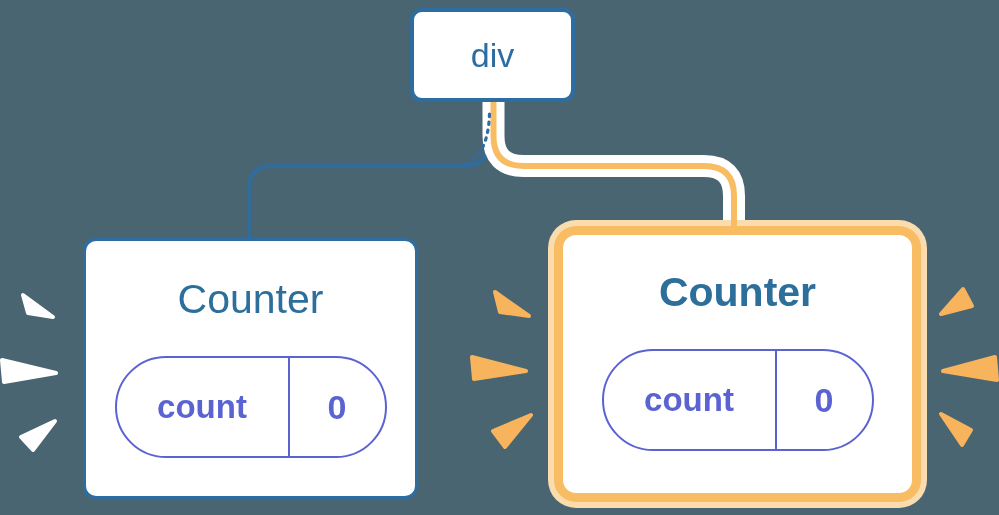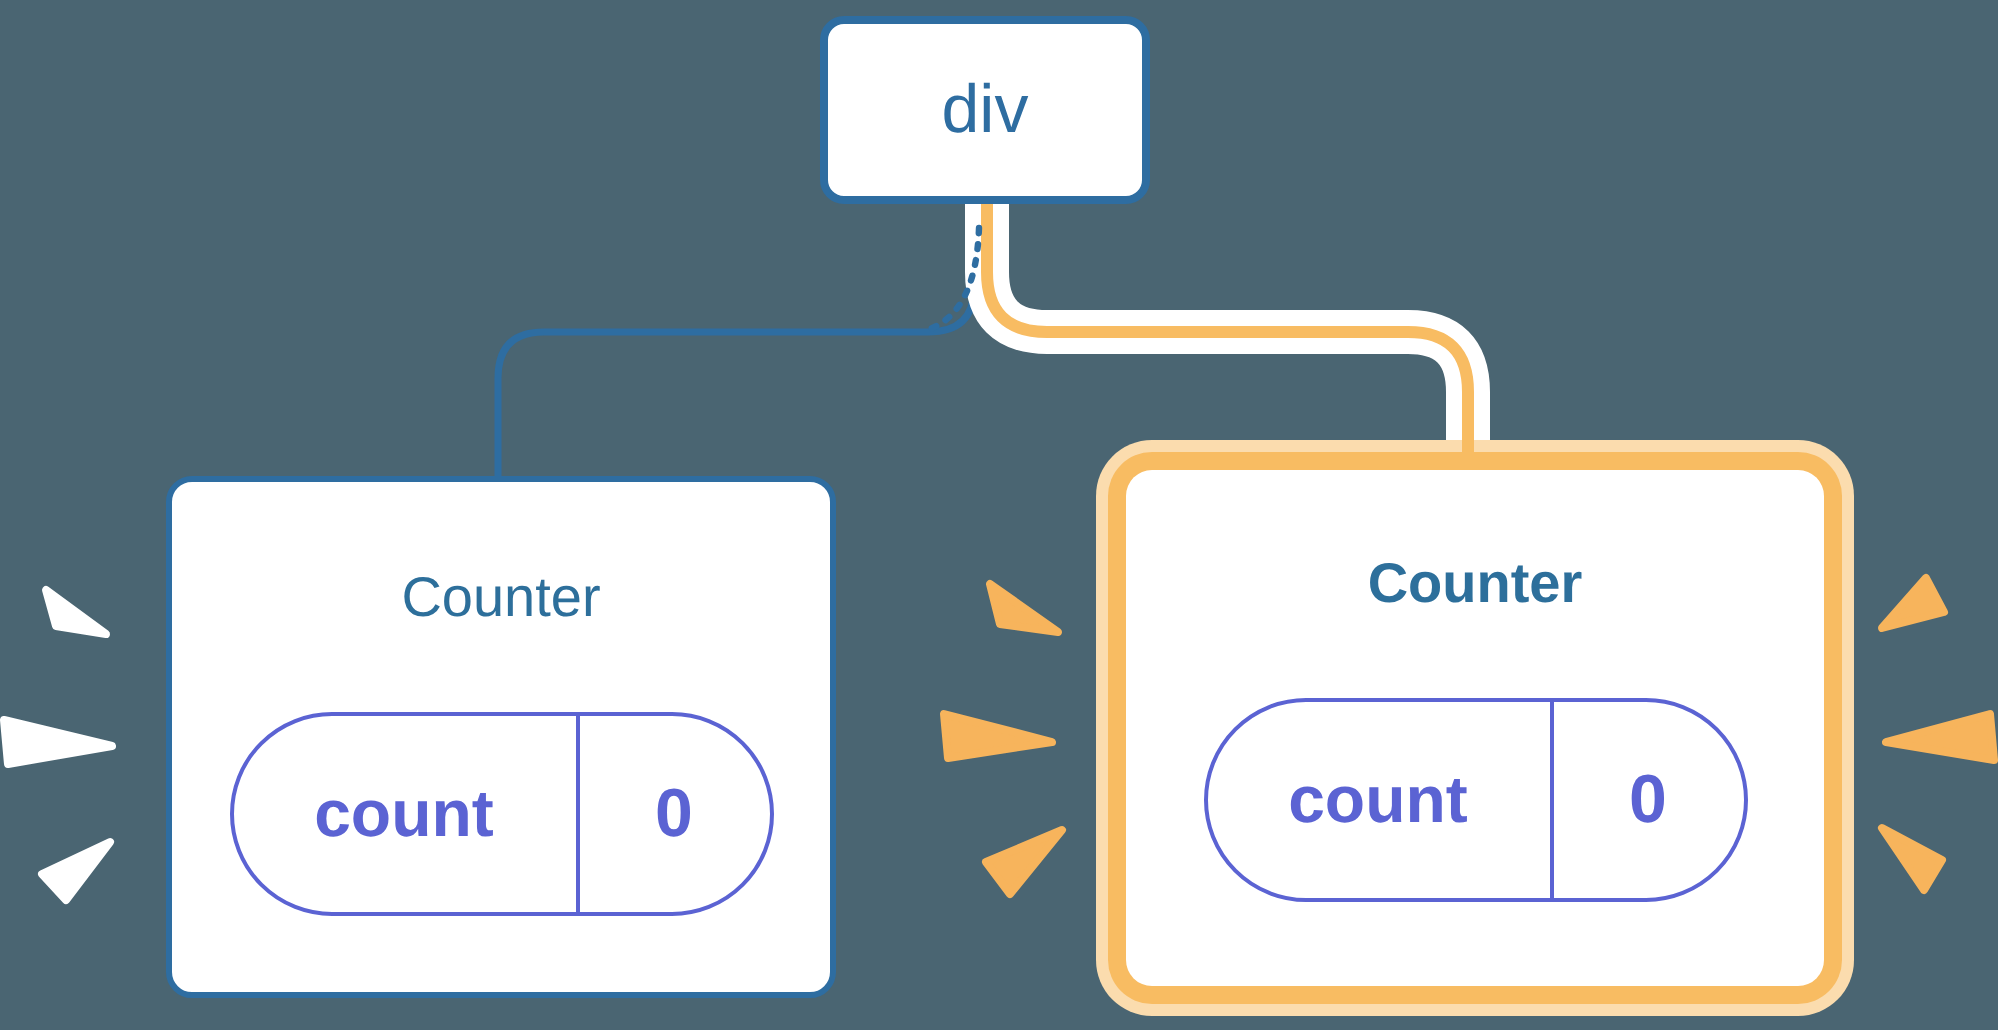--- a/index.html
+++ b/index.html
@@ -36,21 +36,21 @@
     border:3px solid var(--node-blue);border-radius:13px;
     padding-top:38px;
   }
   .card.right{
     left:563px;top:235px;width:349px;height:258px;
     border-radius:13px;
     box-shadow:0 0 0 9px var(--glow-orange), 0 0 0 15px var(--glow-pale);
     padding-top:37px;
   }
   .card-title{
-    font-size:28px;color:var(--title-blue);line-height:40px;
+    font-size:41px;color:var(--title-blue);line-height:40px;
   }
   .card.right .card-title{font-weight:700;}
 
   .pill{
     box-sizing:border-box;width:272px;height:102px;margin-top:37px;
     border:2.5px solid var(--pill-purple);border-radius:51px;
     display:flex;align-items:stretch;overflow:hidden;background:var(--card-bg);font-weight:bold;
   }
   .pill-key{
     box-sizing:border-box;width:173px;border-right:2.5px solid var(--pill-purple);

